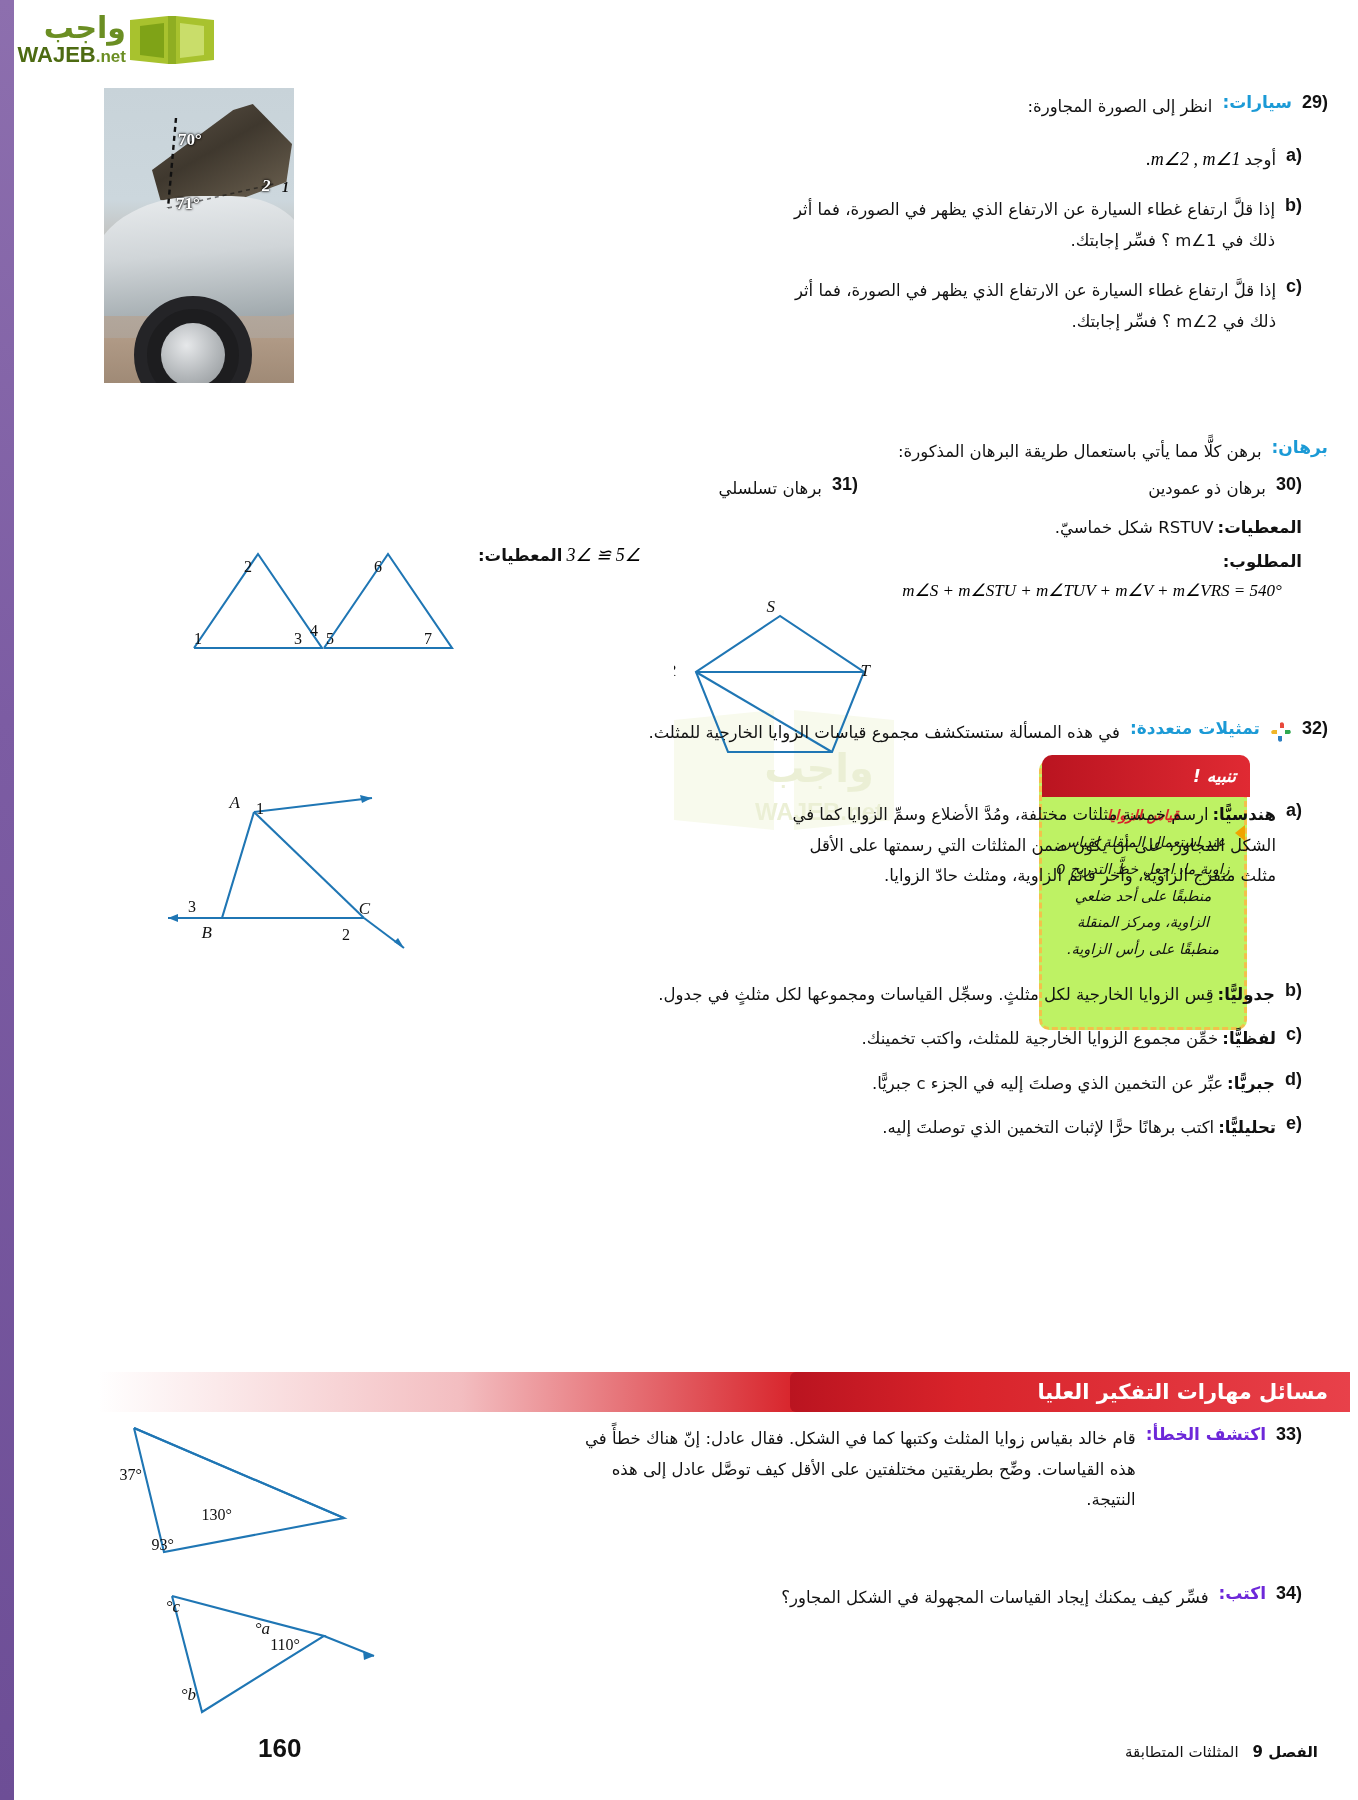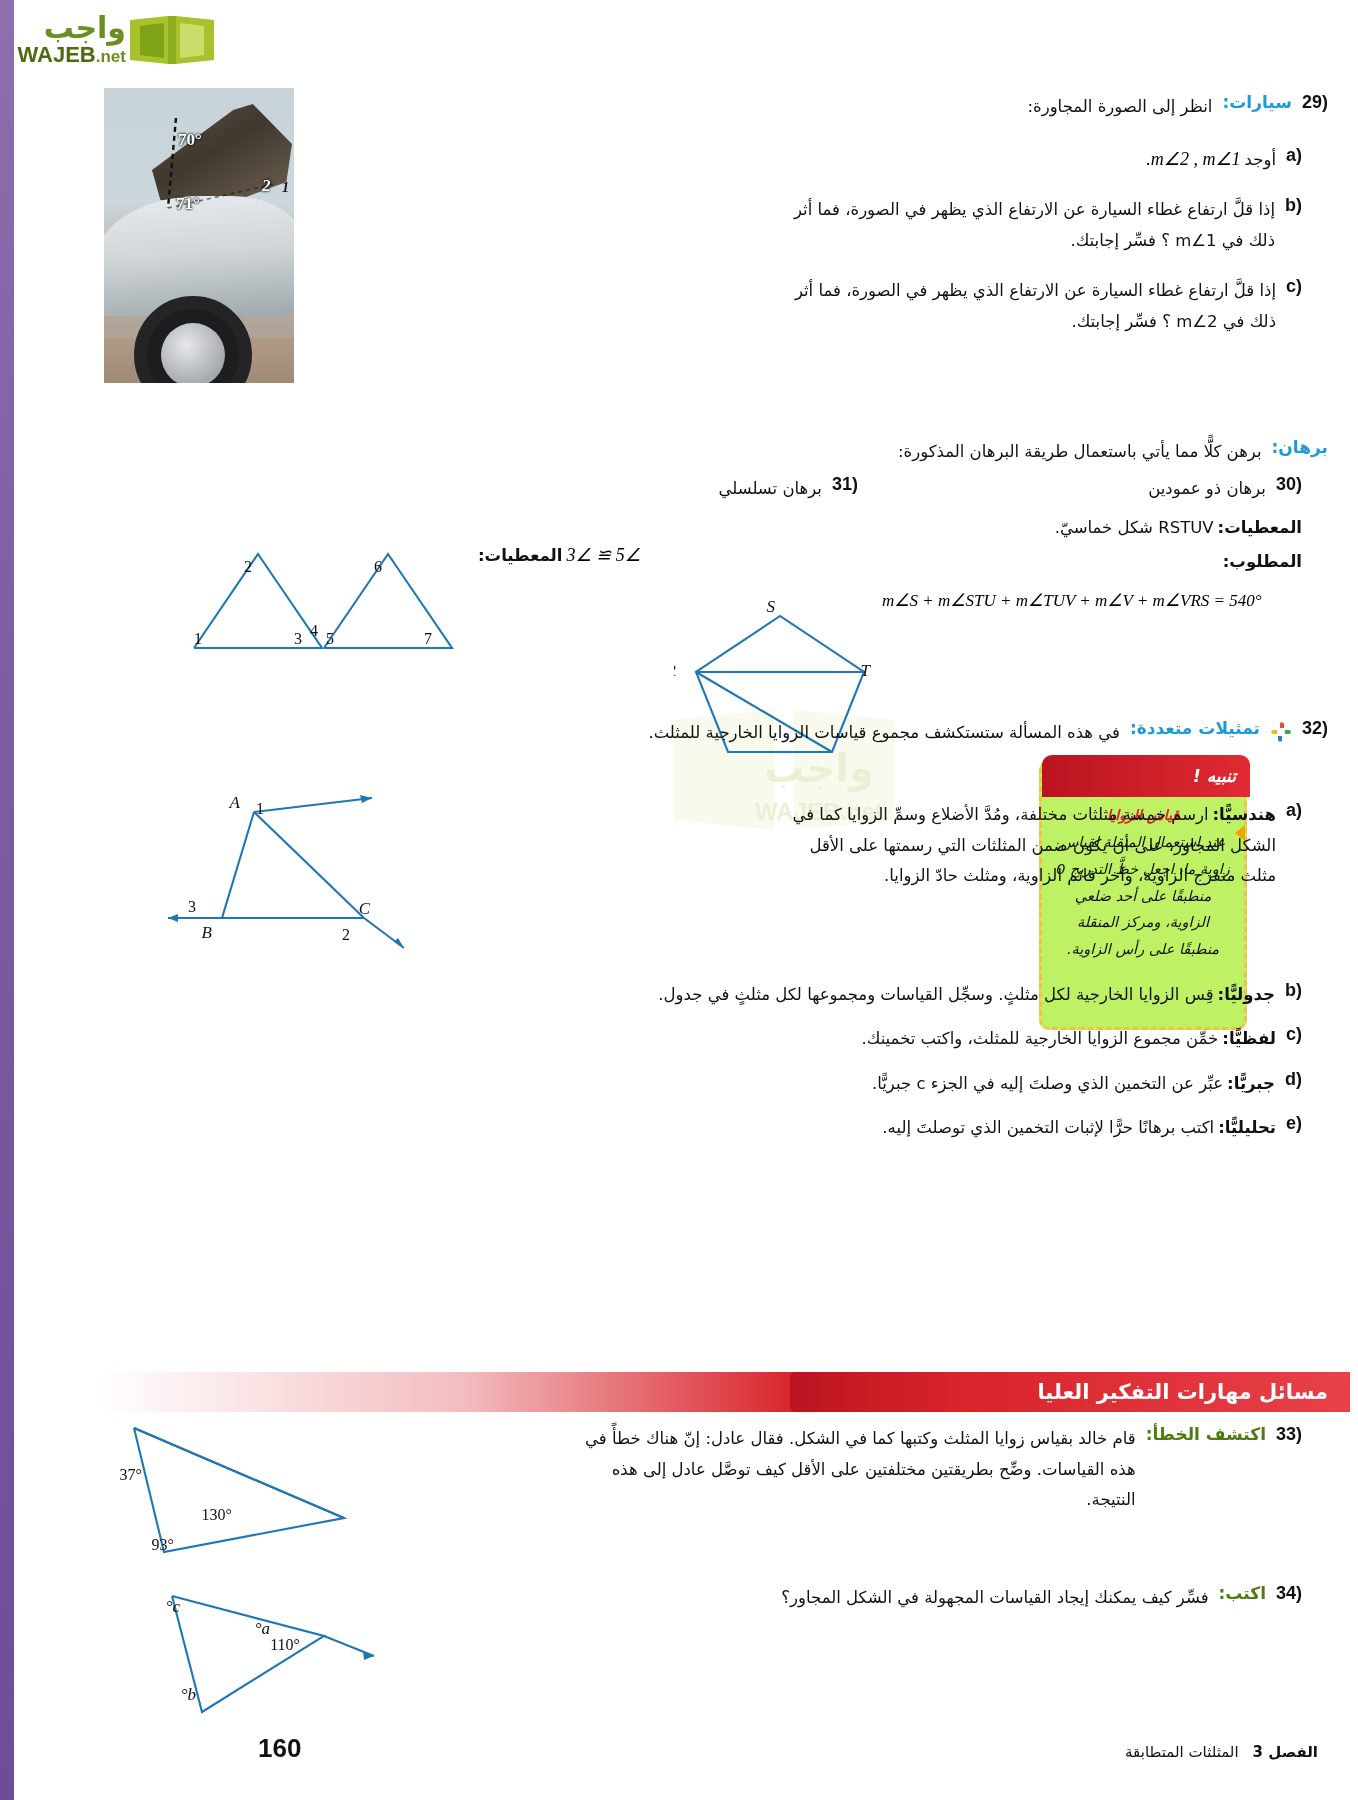--- a/index.html
+++ b/index.html
@@ -43,21 +43,21 @@
 
   .q-num {
     font-family:"Liberation Sans", sans-serif;
     font-weight:bold; font-size:18px; color:#111;
   }
   .tag-blue {
     color:#1b9ad6; font-weight:bold;
     font-family:"DejaVu Sans", sans-serif; font-size:17px;
   }
   .tag-red {
-    color:#4d7c0f; font-weight:bold;
+    color:#6d28d9; font-weight:bold;
     font-family:"DejaVu Sans", sans-serif; font-size:17px;
   }
   .body-ar {
     font-family:"DejaVu Sans", sans-serif;
     font-size:16.5px; color:#111; line-height:1.85;
   }
   .mathi { font-family:"Liberation Serif", serif; font-style:italic; font-size:18px; }
 
   
   .car-photo {
@@ -250,21 +250,21 @@
       <span class="q-num">(30</span>
       <span class="body-ar">برهان ذو عمودين</span>
     </div>
     <div style="margin-top:8px; text-align:right;">
       <span class="body-ar" style="font-weight:bold">المعطيات:</span>
       <span class="body-ar">RSTUV شكل خماسيّ.</span>
     </div>
     <div style="margin-top:4px; text-align:right;">
       <span class="body-ar" style="font-weight:bold">المطلوب:</span>
     </div>
-    <div style="margin-top:12px; text-align:left;">
+    <div style="margin-top:2px; text-align:center;">
       <span class="mathi" style="font-size:17px">m∠S + m∠STU + m∠TUV + m∠V + m∠VRS = 540°</span>
     </div>
   </div>
 
   <svg style="position:absolute; left:660px; top:600px;" width="220" height="160">
     <polygon class="stroke-blue" points="106,16 22,72 54,152 158,152 190,72"></polygon>
     <line class="stroke-blue" x1="22" y1="72" x2="190" y2="72"></line>
     <line class="stroke-blue" x1="22" y1="72" x2="158" y2="152"></line>
     <text class="lbl-i" x="101" y="12">S</text>
     <text class="lbl-i" x="2" y="76">R</text>
@@ -398,18 +398,18 @@
     <polyline class="stroke-blue" points="48,24 200,64 78,140 48,24"></polyline>
     <line class="stroke-blue" x1="200" y1="64" x2="250" y2="84"></line>
     <polygon fill="#1f76b4" points="250,84 239,79 240,88"></polygon>
     <text class="lbl-i" x="56" y="40">c°</text>
     <text class="lbl-i" x="146" y="62">a°</text>
     <text class="lbl" x="176" y="78">110°</text>
     <text class="lbl-i" x="72" y="128">b°</text>
   </svg>
 
   <div class="footer">
-    <span class="ftxt fbold">الفصل 3</span>
+    <span class="ftxt fbold">الفصل 9</span>
     <span class="ftxt">المثلثات المتطابقة</span>
     <span class="pg" style="margin-right:auto">160</span>
   </div>
 
 </div>
 
 </body></html>

